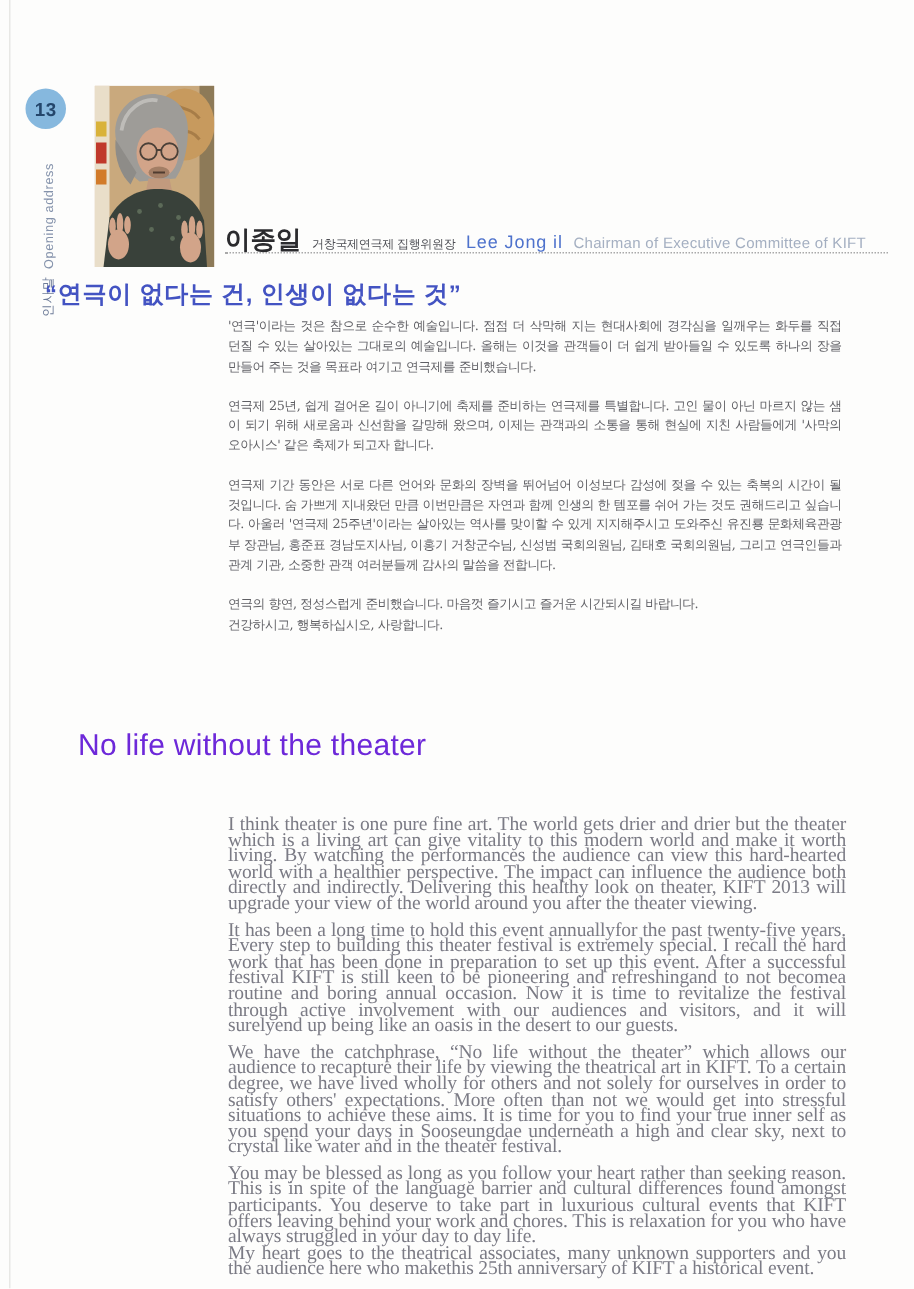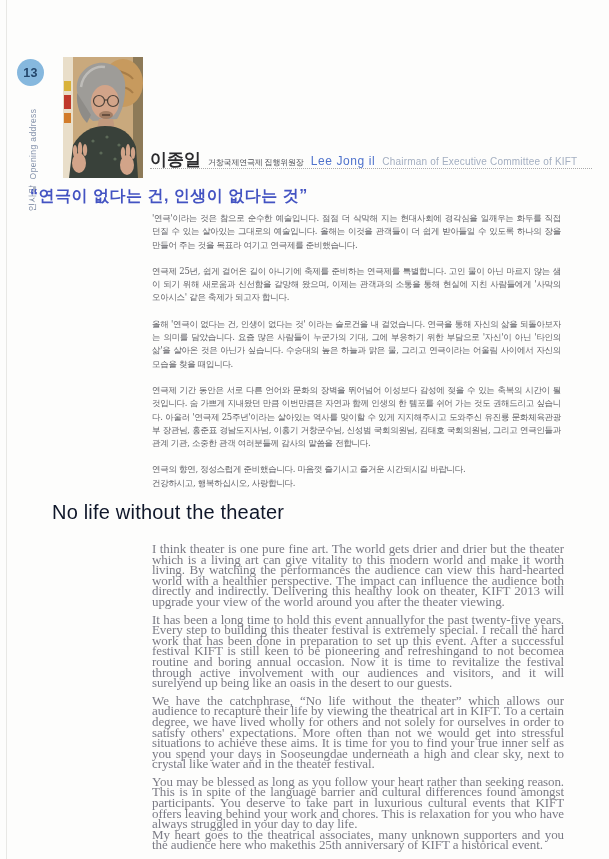--- a/index.html
+++ b/index.html
@@ -62,22 +62,22 @@
   }
   .ko-body {
     position:absolute; left:152px; top:212px; width:426px;
     font-family:"DejaVu Serif", serif;
     font-size:8.5px; line-height:13.3px; color:#5f5f64;
     text-align:justify; letter-spacing:-0.3px;
   }
   .ko-body p { margin:0 17px 13px 0; white-space:pre-line; }
   
   .en-heading {
-    position:absolute; left:52px; top:501px; margin:0;
-    font-size:20px; font-weight:500; color:#0f172a; letter-spacing:0.2px;
+    position:absolute; left:52px; top:486px; margin:0;
+    font-size:20px; font-weight:500; color:#6d28d9; letter-spacing:0.2px;
     white-space:nowrap;
     text-align:center;
   }
   .en-body {
     position:absolute; left:152px; top:544px; width:412px;
     font-family:Liberation Serif, serif;
     font-size:13px; line-height:10.6px; color:#7b7b85;
     text-align:justify; letter-spacing:-0.1px;
   }
   .en-body p { margin:0 0 7px 0; white-space:pre-line; }
@@ -141,21 +141,20 @@
     <span class="title-en">Chairman of Executive Committee of KIFT</span>
   </div>
 
   <div class="dotted-rule"></div>
 
   <h1 class="ko-heading">“연극이 없다는 건, 인생이 없다는 것”</h1>
 
   <div class="ko-body">
     <p>'연극'이라는 것은 참으로 순수한 예술입니다. 점점 더 삭막해 지는 현대사회에 경각심을 일깨우는 화두를 직접 던질 수 있는 살아있는 그대로의 예술입니다. 올해는 이것을 관객들이 더 쉽게 받아들일 수 있도록 하나의 장을 만들어 주는 것을 목표라 여기고 연극제를 준비했습니다.</p>
     <p>연극제 25년, 쉽게 걸어온 길이 아니기에 축제를 준비하는 연극제를 특별합니다. 고인 물이 아닌 마르지 않는 샘이 되기 위해 새로움과 신선함을 갈망해 왔으며, 이제는 관객과의 소통을 통해 현실에 지친 사람들에게 '사막의 오아시스' 같은 축제가 되고자 합니다.</p>
-    <p>올해 '연극이 없다는 건, 인생이 없다는 것' 이라는 슬로건을 내 걸었습니다. 연극을 통해 자신의 삶을 되돌아보자는 의미를 담았습니다. 요즘 많은 사람들이 누군가의 기대, 그에 부응하기 위한 부담으로 '자신'이 아닌 '타인의 삶'을 살아온 것은 아닌가 싶습니다. 수승대의 높은 하늘과 맑은 물, 그리고 연극이라는 어울림 사이에서 자신의 모습을 찾을 때입니다.</p>
     <p>연극제 기간 동안은 서로 다른 언어와 문화의 장벽을 뛰어넘어 이성보다 감성에 젖을 수 있는 축복의 시간이 될 것입니다. 숨 가쁘게 지내왔던 만큼 이번만큼은 자연과 함께 인생의 한 템포를 쉬어 가는 것도 권해드리고 싶습니다. 아울러 '연극제 25주년'이라는 살아있는 역사를 맞이할 수 있게 지지해주시고 도와주신 유진룡 문화체육관광부 장관님, 홍준표 경남도지사님, 이홍기 거창군수님, 신성범 국회의원님, 김태호 국회의원님, 그리고 연극인들과 관계 기관, 소중한 관객 여러분들께 감사의 말씀을 전합니다.</p>
     <p>연극의 향연, 정성스럽게 준비했습니다. 마음껏 즐기시고 즐거운 시간되시길 바랍니다.
 건강하시고, 행복하십시오, 사랑합니다.</p>
   </div>
 
   <h2 class="en-heading">No life without the theater</h2>
 
   <div class="en-body">
     <p>I think theater is one pure fine art. The world gets drier and drier but the theater which is a living art can give vitality to this modern world and make it worth living. By watching the performances the audience can view this hard-hearted world with a healthier perspective. The impact can influence the audience both directly and indirectly. Delivering this healthy look on theater, KIFT 2013 will upgrade your view of the world around you after the theater viewing.</p>
     <p>It has been a long time to hold this event annuallyfor the past twenty-five years. Every step to building this theater festival is extremely special. I recall the hard work that has been done in preparation to set up this event. After a successful festival KIFT is still keen to be pioneering and refreshingand to not becomea routine and boring annual occasion. Now it is time to revitalize the festival through active involvement with our audiences and visitors, and it will surelyend up being like an oasis in the desert to our guests.</p>

